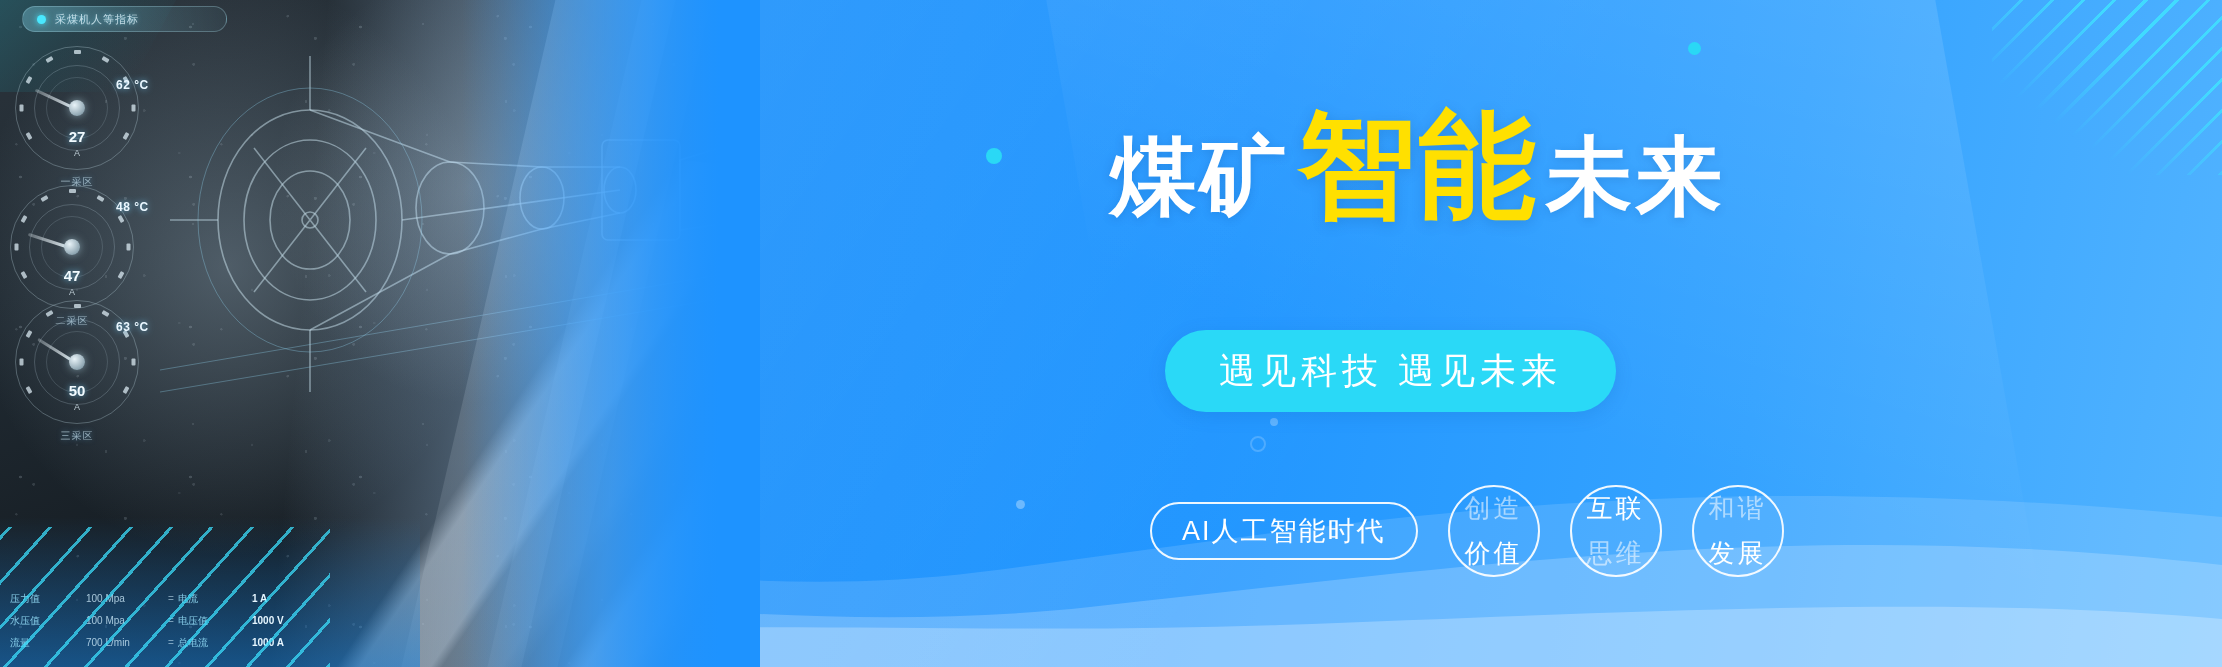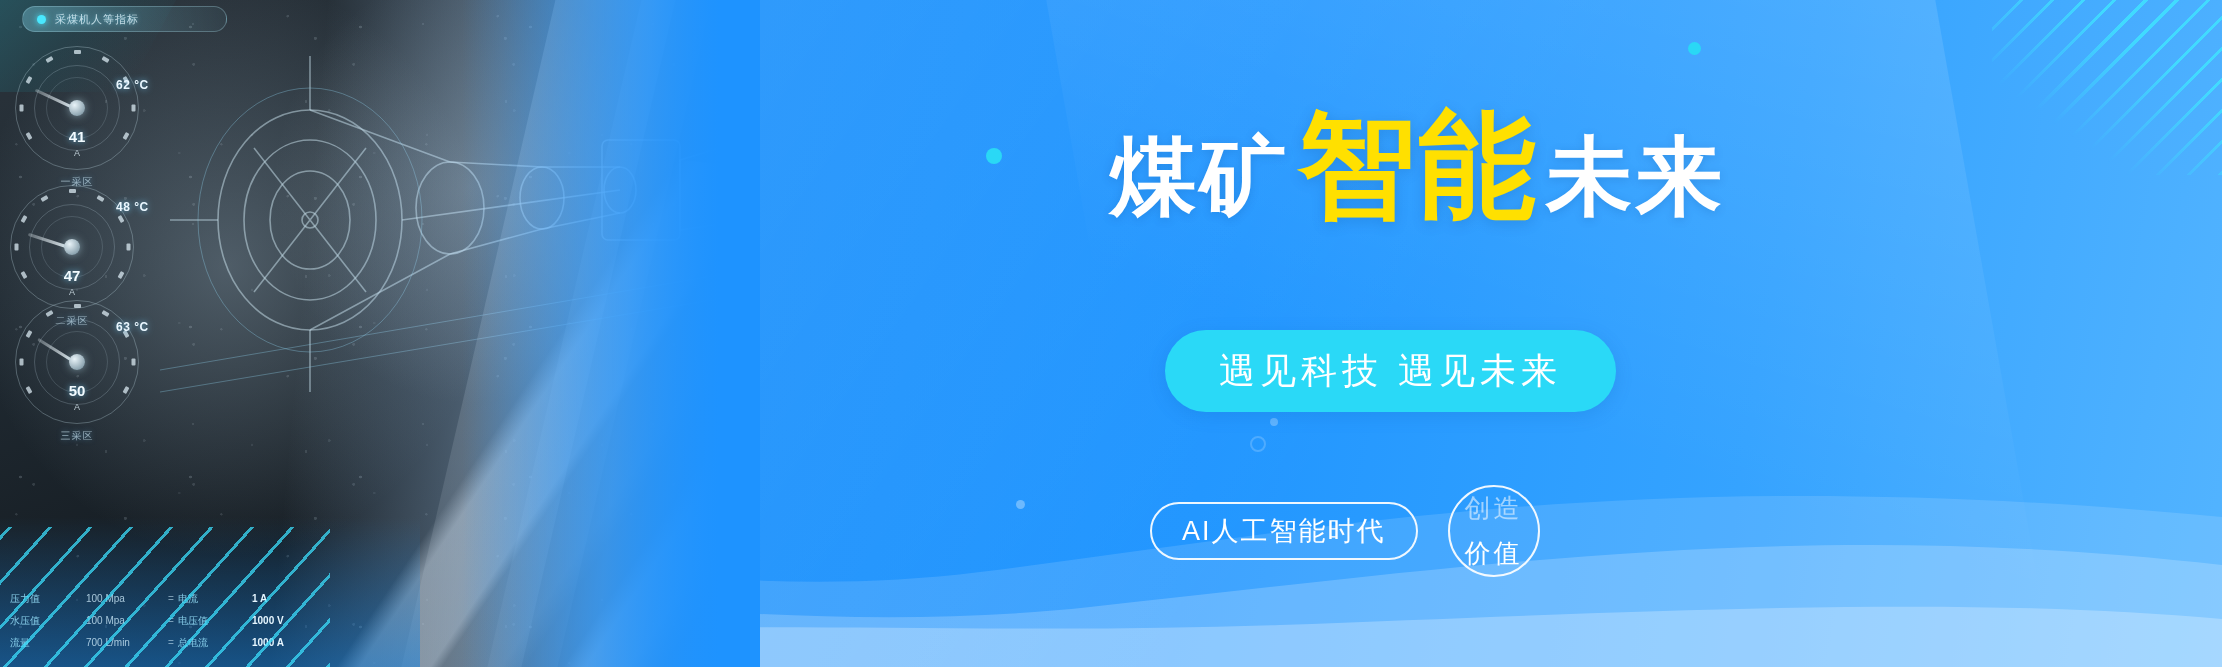--- a/index.html
+++ b/index.html
@@ -335,21 +335,21 @@
           <i style="transform:rotate(0deg)"></i>
             <i style="transform:rotate(30deg)"></i>
           <i style="transform:rotate(60deg)"></i>
             <i style="transform:rotate(90deg)"></i>
           <i style="transform:rotate(120deg)"></i>
         </div>
         <div class="ring-inner"></div>
         <div class="ring-inner2"></div>
         <div class="needle" style="transform:rotate(205deg)"></div>
         <div class="hub"></div>
-        <div class="val">41</div>
+        <div class="val">27</div>
         <div class="unit">A</div>
         <div class="caption">一采区</div>
       </div>
       <div class="temp-chip" style="left:116px;top:78px;">62 °C</div>
 
       <div class="gauge" style="left:10px;top:185px;">
         <div class="ring-outer"></div>
         <div class="ticks">
           <i style="transform:rotate(-120deg)"></i>
             <i style="transform:rotate(-90deg)"></i>
@@ -437,16 +437,24 @@
     </div>
 
     <div class="tags">
       <div class="tag-pill">
         <span>AI人工智能时代</span>
       </div>
       <div class="tag-circle">
         <span class="l1">创造</span>
         <span class="l2">价值</span>
       </div>
+      <div class="tag-circle dim2">
+        <span class="l1">互联</span>
+        <span class="l2">思维</span>
+      </div>
+      <div class="tag-circle">
+        <span class="l1">和谐</span>
+        <span class="l2">发展</span>
+      </div>
     </div>
 
   </div>
 </div>
 
 </body></html>

